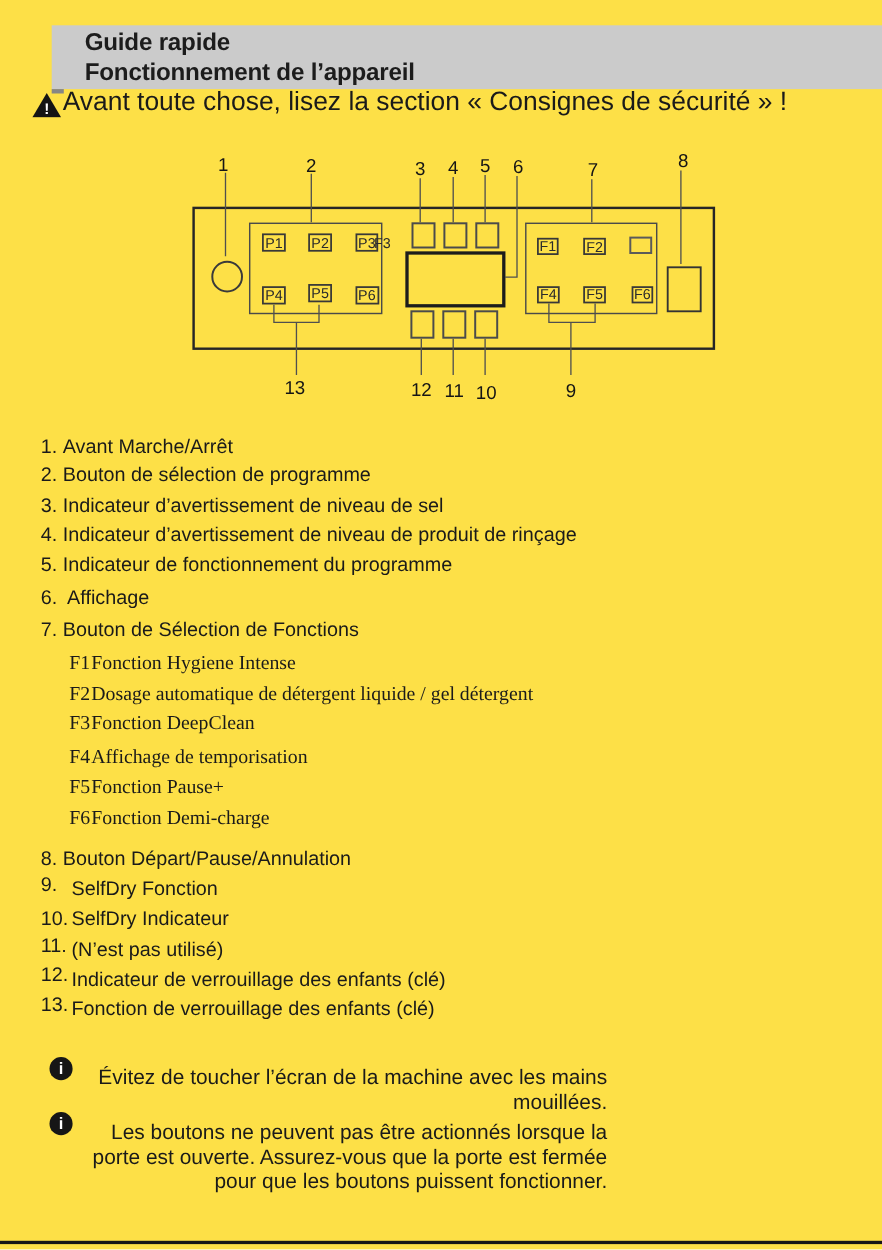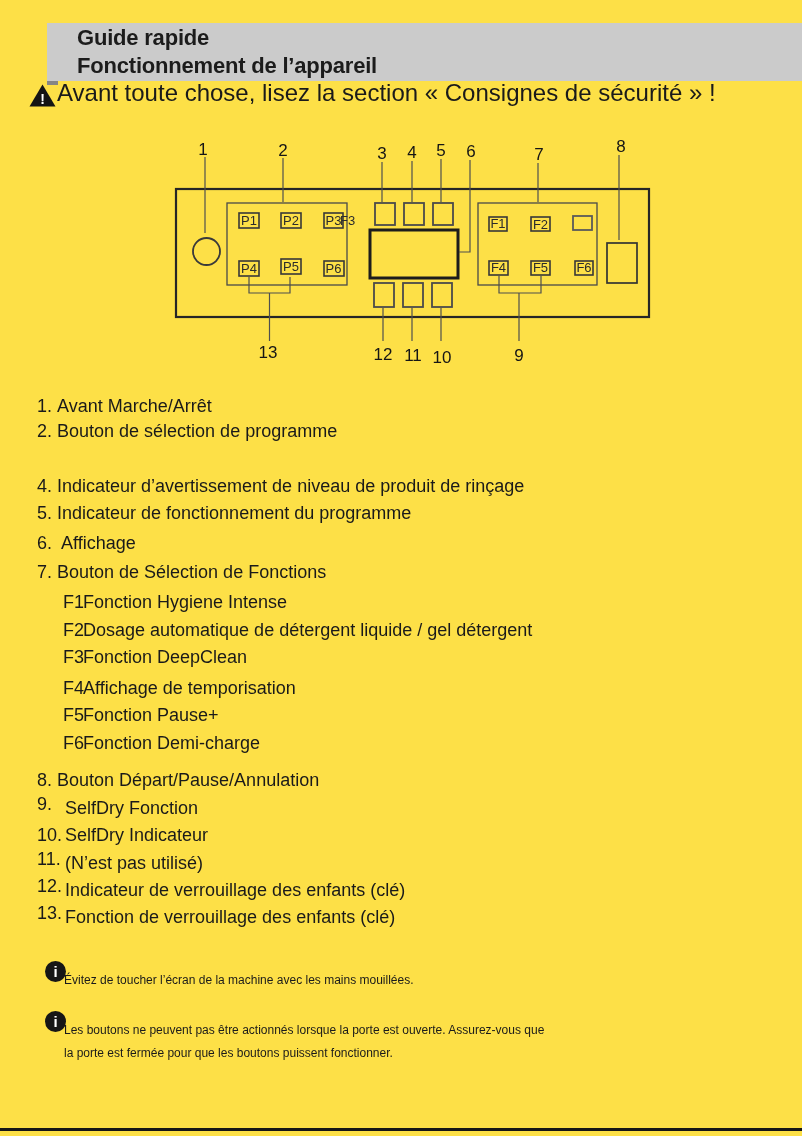--- a/index.html
+++ b/index.html
@@ -20,26 +20,26 @@
   .hdr2 { top:52px; }
   .warn-icon { position:absolute; left:29px; top:84px; }
   .warn-text { position:absolute; left:57px; top:84px; font-size:24px; line-height:18px;
     white-space:nowrap; }
   .diagram { position:absolute; left:150px; top:130px; }
   .li { position:absolute; left:37px; font-size:18px; line-height:18px; white-space:nowrap; }
   .li .n { display:inline-block; width:20px; }
   .li .n.m { width:24px; }
   .li .n.w { width:28px; }
   .li .raised { position:relative; top:-4px; }
-  .fi { position:absolute; left:63px; font-size:18px; line-height:18px; white-space:nowrap; }
+  .fi { position:absolute; left:63px; font-size:18px; line-height:18px; white-space:nowrap;font-family:Liberation Serif, serif; }
   .fi .fn { display:inline-block; width:20px; }
   .note-icon { position:absolute; left:45px; width:21px; height:21px; border-radius:50%;
     background:#161616; color:#ffffff; font-size:15px; font-weight:bold; text-align:center;
     line-height:21px; }
-  .note-text { position:absolute; left:64px; width:488px; font-size:12px; line-height:22.5px; }
+  .note-text { position:absolute; left:64px; width:488px; font-size:19px; line-height:22.5px;text-align:right; }
   .bottom-rule { position:absolute; left:0; top:1128px; width:802px; height:3px; background:#161616; }
   svg text { font-family:"Liberation Sans", sans-serif; }
   .callout-num { font-size:17px; fill:#151515; }
   .btn-label { font-size:13px; fill:#2b2b2b; }
 </style>
 </head>
 <body>
 
 <div class="page">
 
@@ -128,20 +128,21 @@
     <text class="callout-num" x="471" y="22" text-anchor="middle">8</text>
     <text class="callout-num" x="369" y="231" text-anchor="middle">9</text>
     <text class="callout-num" x="292" y="233" text-anchor="middle">10</text>
     <text class="callout-num" x="263" y="231" text-anchor="middle">11</text>
     <text class="callout-num" x="233" y="230" text-anchor="middle">12</text>
     <text class="callout-num" x="118" y="228" text-anchor="middle">13</text>
   </svg>
 
   <div class="li" style="top:397px"><span class="n">1.</span><span>Avant Marche/Arrêt</span></div>
   <div class="li" style="top:422px"><span class="n">2.</span><span>Bouton de sélection de programme</span></div>
+  <div class="li" style="top:450px"><span class="n">3.</span><span>Indicateur d’avertissement de niveau de sel</span></div>
   <div class="li" style="top:477px"><span class="n">4.</span><span>Indicateur d’avertissement de niveau de produit de rinçage</span></div>
   <div class="li" style="top:504px"><span class="n">5.</span><span>Indicateur de fonctionnement du programme</span></div>
   <div class="li" style="top:534px"><span class="n m">6.</span><span>Affichage</span></div>
   <div class="li" style="top:563px"><span class="n">7.</span><span>Bouton de Sélection de Fonctions</span></div>
 
   <div class="fi" style="top:593px"><span class="fn">F1</span><span>Fonction Hygiene Intense</span></div>
   <div class="fi" style="top:621px"><span class="fn">F2</span><span>Dosage automatique de détergent liquide / gel détergent</span></div>
   <div class="fi" style="top:648px"><span class="fn">F3</span><span>Fonction DeepClean</span></div>
   <div class="fi" style="top:679px"><span class="fn">F4</span><span>Affichage de temporisation</span></div>
   <div class="fi" style="top:706px"><span class="fn">F5</span><span>Fonction Pause+</span></div>

